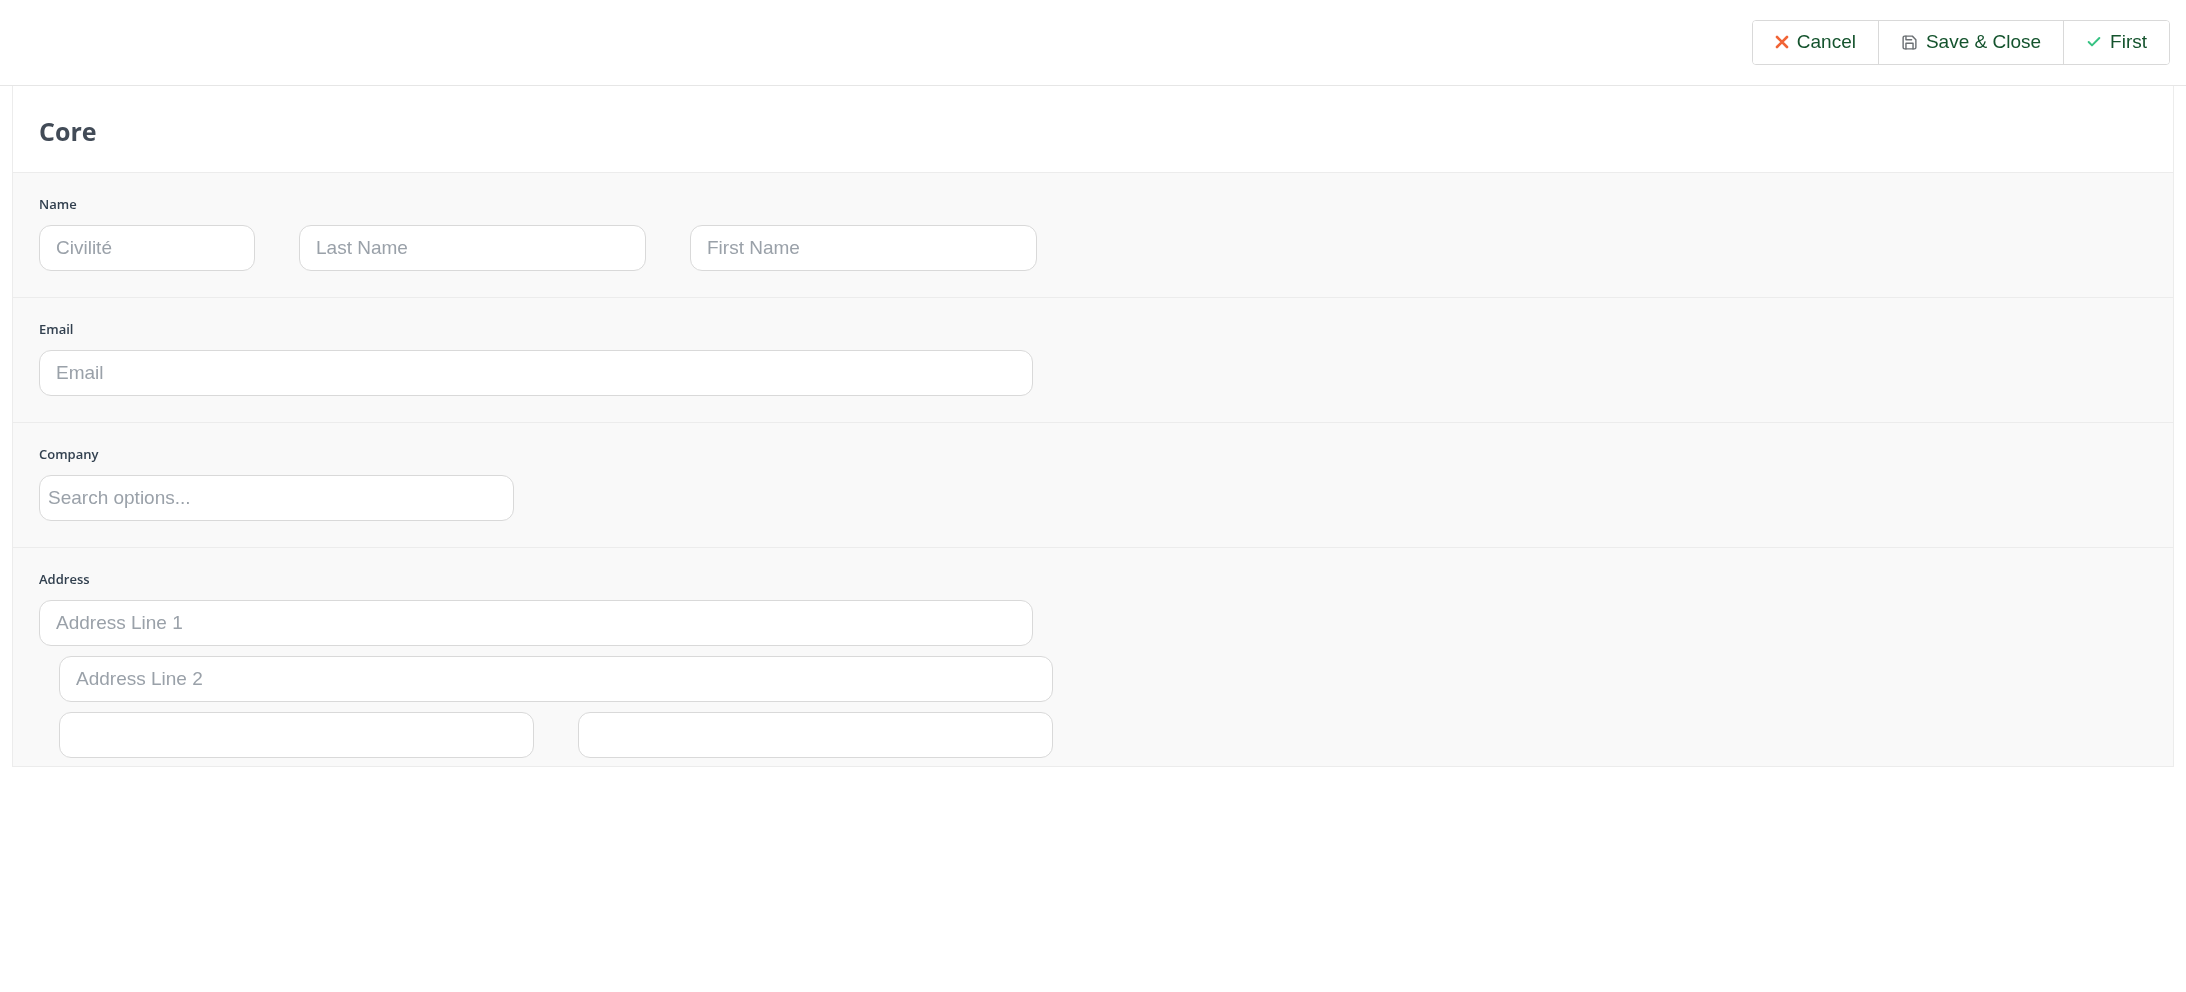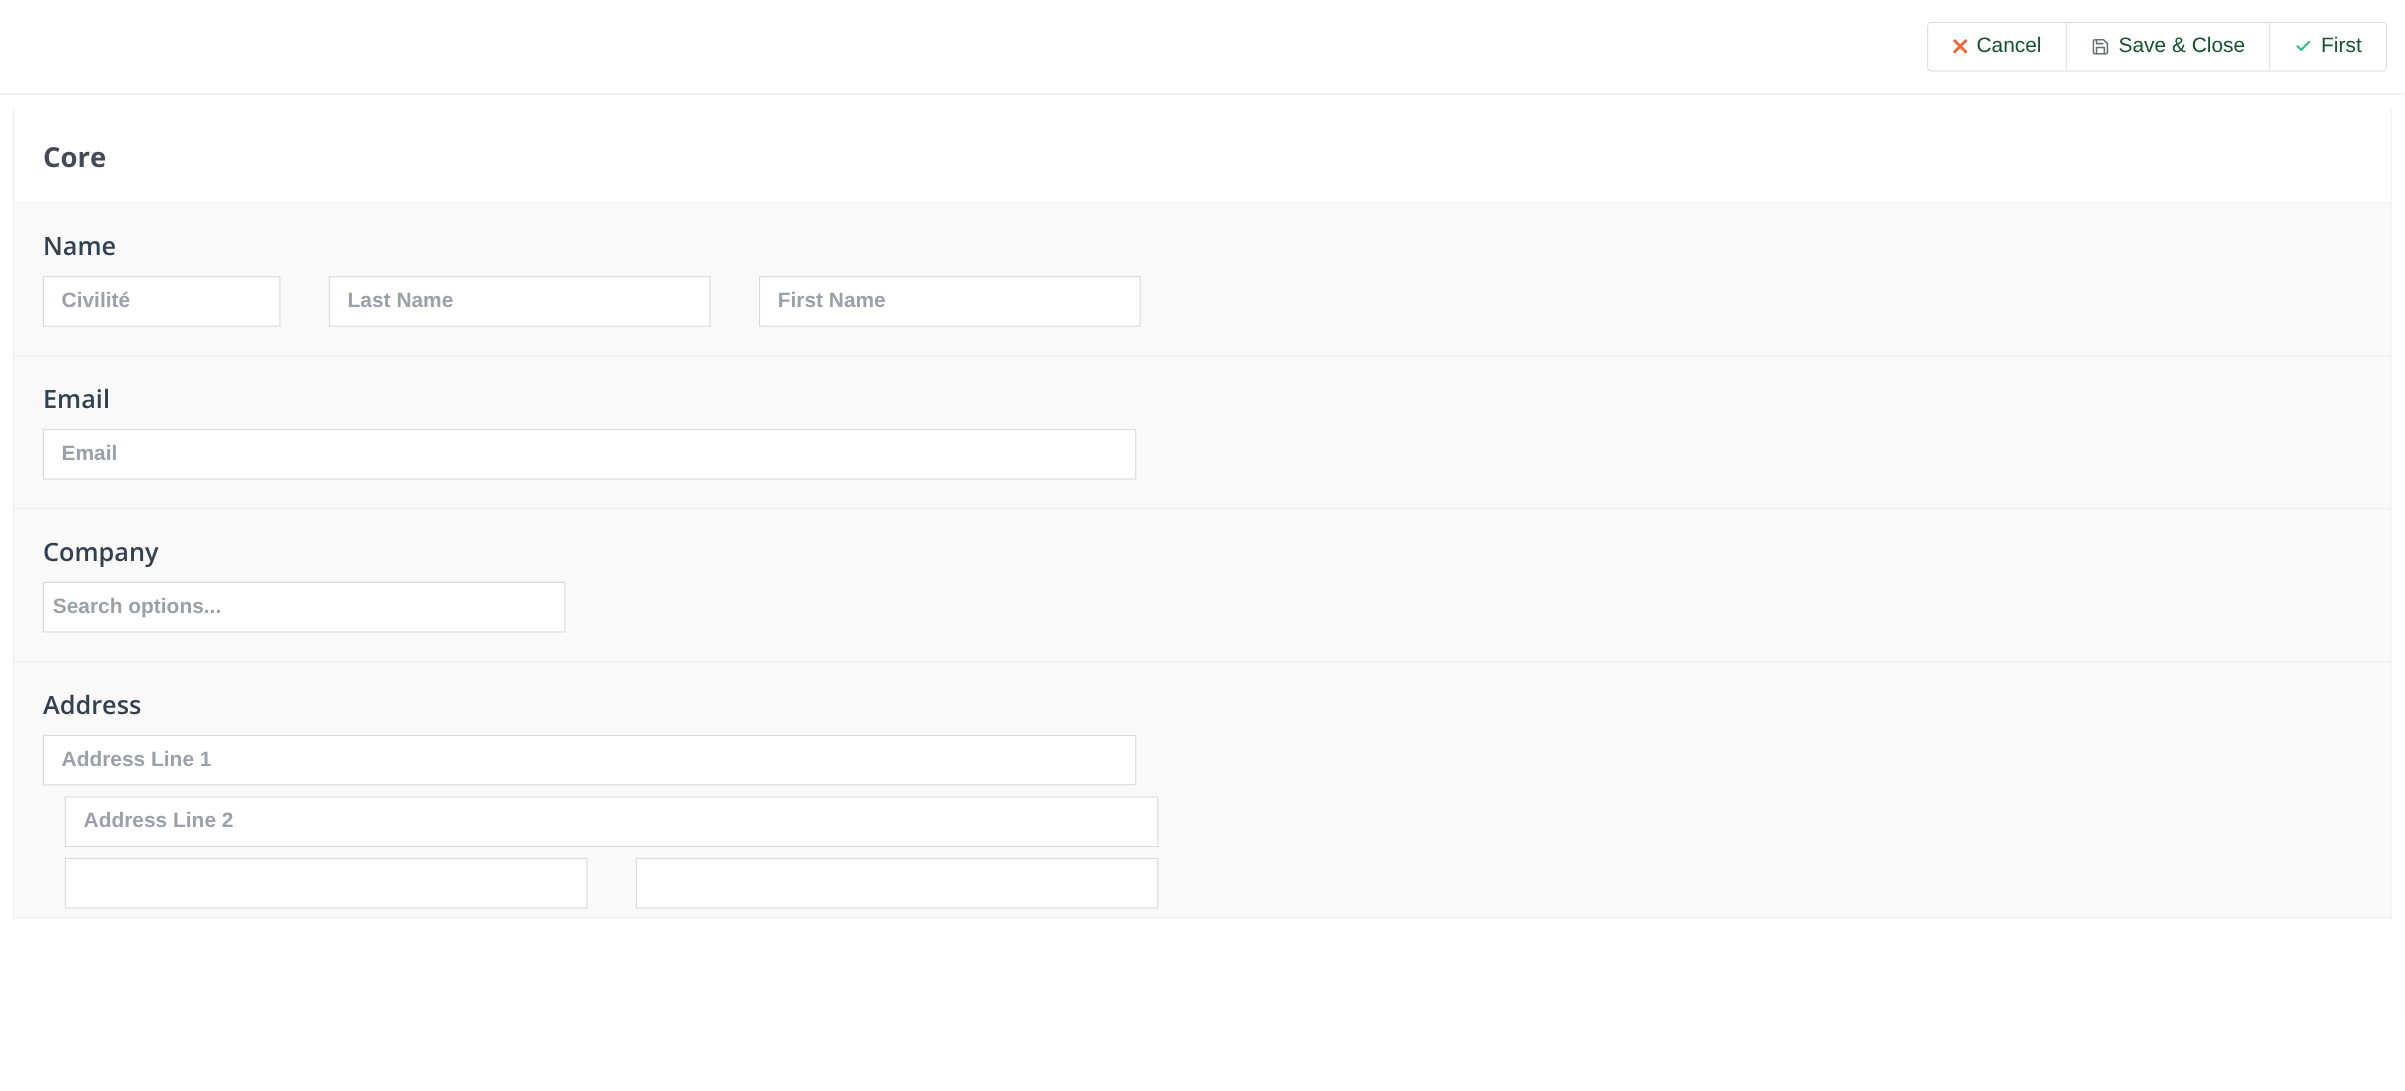--- a/index.html
+++ b/index.html
@@ -41,21 +41,21 @@
     }
     .btn:last-child { border-right: none; }
 
     .icon-x { color: #f16436; font-weight: 700; }
     .icon-save { color: #6b6f73; }
     .icon-check { color: #37c383; font-weight: 700; }
     .icon svg { display: block; }
 
     
     .panel {
-      margin: 12px 12px;
+      margin: 0 12px;
       border: 1px solid #ececec;
       border-top: none;
       background: #fafafa;
     }
     .panel-header {
       padding: 28px 26px 24px;
       background: #ffffff;
       border-bottom: 1px solid #ececec;
     }
     .panel-header h1 {
@@ -63,21 +63,21 @@
       font-weight: 700;
       color: #424b57;
     }
 
     .section {
       padding: 22px 26px 26px;
       border-bottom: 1px solid #ececec;
       background: #f9f9f9;
     }
     .section-label {
-      font-size: 23px;
+      font-size: 13px;
       font-weight: 600;
       color: #32404f;
       margin-bottom: 12px;
     }
 
     
     .row {
       display: flex;
       gap: 44px;
       flex-wrap: wrap;
@@ -87,22 +87,21 @@
     
     .input-wrap { flex: 1 1 0; min-width: 0; }
     input.field {
       width: 100%;
       height: 46px;
       padding: 0 16px;
       font-size: 19px;
       color: #3e4a59;
       background: #ffffff;
       border: 1px solid #d9d9d9;
-      border-radius: 0;
-      font-weight: bold;
+      border-radius: 12px;
     }
     input.field::placeholder { color: #9aa1a9; }
 
     
     input.search-field { padding-left: 8px; }
 
     
     .w-civilite { flex: 0 0 216px; }
     .w-name     { flex: 0 0 347px; }
     .w-half     { flex: 0 0 475px; }

